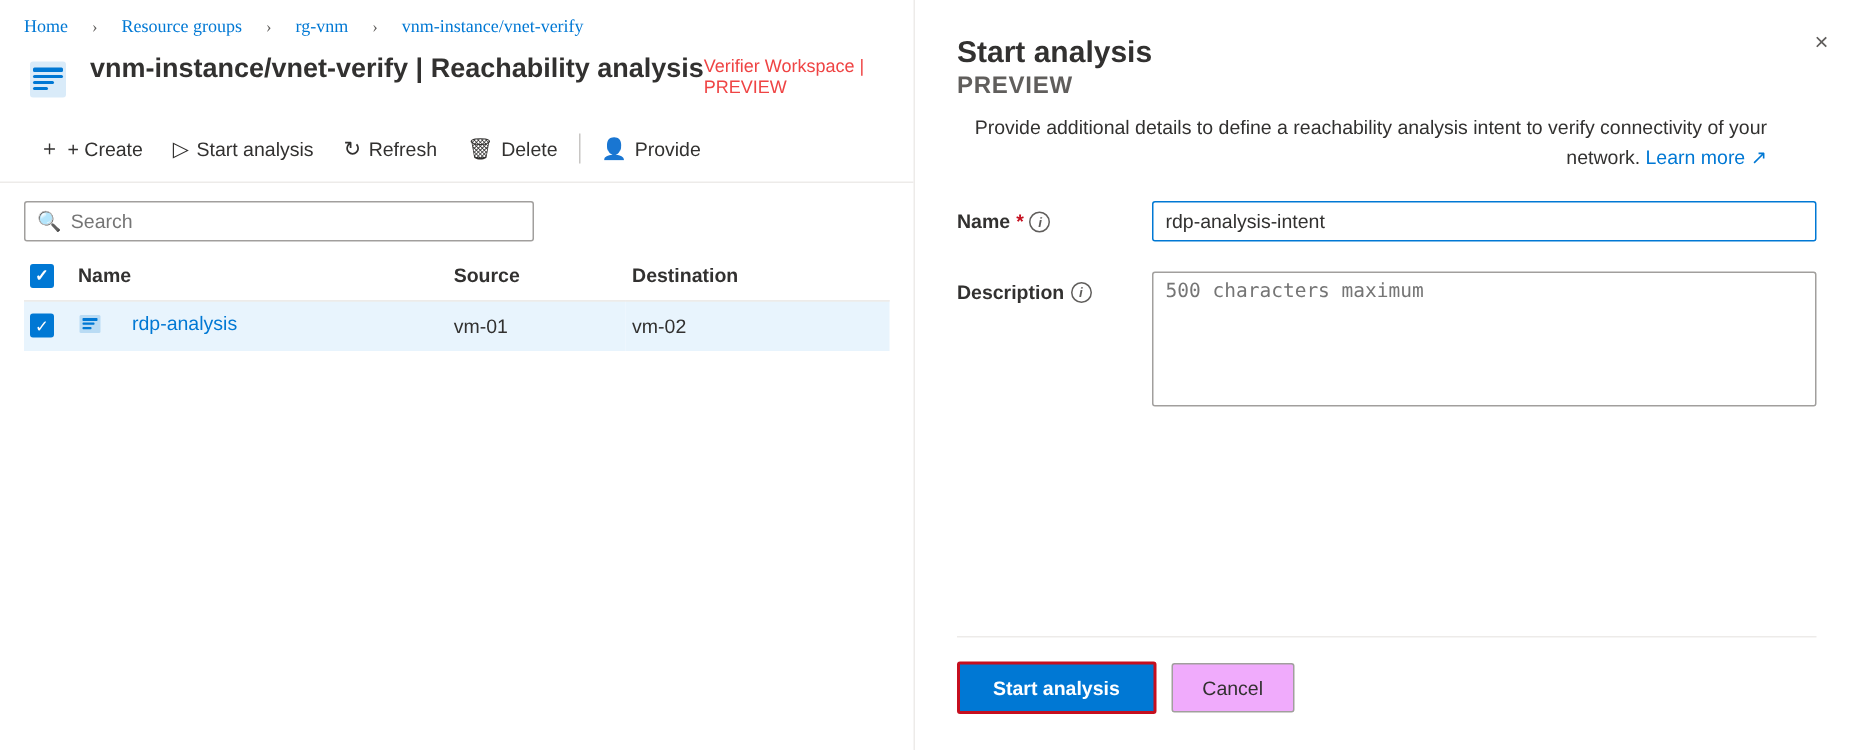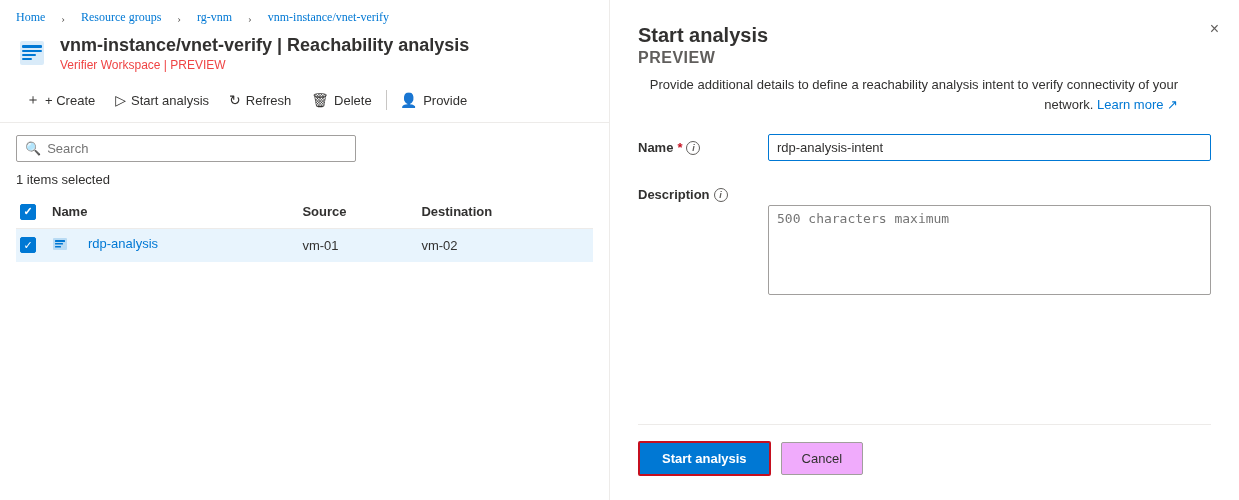--- a/index.html
+++ b/index.html
@@ -11,21 +11,21 @@
     
     .breadcrumb { display: flex; align-items: center; gap: 16px; padding: 10px 16px 6px; font-size: 12px; color: #0078d4; font-family: Liberation Serif, serif; }
     .breadcrumb span { color: #605e5c; }
     .breadcrumb a { color: #0078d4; text-decoration: none; }
     .breadcrumb .sep { color: #605e5c; font-size: 11px; }
 
     
     .page-header { display: flex; align-items: flex-start; gap: 12px; padding: 4px 16px 8px; }
     .page-icon { width: 32px; height: 36px; display: flex; align-items: center; justify-content: center; flex-shrink: 0; }
     .page-icon svg { width: 28px; height: 28px; }
-    .page-title-area { display: flex; flex-direction: column; }
+    .page-title-area { display: flex; }
     .page-title { font-size: 18px; font-weight: 600; color: #323130; white-space: nowrap; }
     .page-subtitle { font-size: 12px; color: #ef4444; margin-top: 2px; }
 
     
     .toolbar { display: flex; align-items: center; gap: 0; padding: 6px 16px 8px; border-bottom: 1px solid #edebe9; }
     .toolbar-btn { display: flex; align-items: center; gap: 5px; padding: 5px 10px; background: none; border: none; cursor: pointer; font-size: 13px; color: #323130; border-radius: 2px; }
     .toolbar-separator { width: 1px; height: 20px; background: #c8c6c4; margin: 0 4px; }
     .toolbar-icon { font-size: 14px; }
 
     
@@ -58,21 +58,21 @@
     .panel-title { font-size: 20px; font-weight: 600; color: #323130; margin-bottom: 2px; }
     .panel-preview { font-size: 16px; font-weight: 600; color: #605e5c; letter-spacing: 0.5px; margin-bottom: 8px; }
     .panel-description { font-size: 13px; color: #323130; line-height: 1.5; margin-bottom: 20px; max-width: 540px; text-align: right; }
     .panel-description a { color: #0078d4; text-decoration: none; }
     .form-area { flex: 1; display: flex; flex-direction: column; gap: 20px; }
     .form-row { display: flex; align-items: flex-start; gap: 20px; }
     .form-label { font-size: 13px; font-weight: 600; color: #323130; width: 110px; padding-top: 6px; display: flex; align-items: center; gap: 4px; }
     .required-star { color: #c50f1f; }
     .info-icon { width: 14px; height: 14px; border-radius: 50%; border: 1px solid #605e5c; display: inline-flex; align-items: center; justify-content: center; font-size: 9px; color: #605e5c; font-style: italic; }
     .form-input { flex: 1; padding: 5px 8px; border: 1px solid #0078d4; border-radius: 2px; font-size: 13px; color: #323130; outline: none; }
-    .form-textarea { flex: 1; padding: 5px 8px; border: 1px solid #a19f9d; border-radius: 2px; font-size: 13px; color: #a19f9d; resize: none; height: 90px; outline: none; margin-top: 24px; }
+    .form-textarea { flex: 1; padding: 5px 8px; border: 1px solid #a19f9d; border-radius: 2px; font-size: 13px; color: #a19f9d; resize: none; height: 90px; outline: none; }
 
     
     .panel-footer { display: flex; align-items: center; gap: 10px; padding-top: 16px; margin-top: auto; border-top: 1px solid #edebe9; }
     .btn-start { background: #0078d4; color: #fff; border: 2px solid #c50f1f; border-radius: 2px; padding: 8px 22px; font-size: 13px; font-weight: 600; cursor: pointer; }
     .btn-cancel { background: #f0abfc; color: #323130; border: 1px solid #a19f9d; border-radius: 2px; padding: 8px 20px; font-size: 13px; cursor: pointer; }
   </style>
 </head>
 <body>
 
 <div class="left-panel">
@@ -127,21 +127,20 @@
     </button>
   </div>
 
   <div class="search-area">
     <div class="search-box">
       <span class="search-icon-wrap">🔍</span>
       <input type="text" placeholder="Search" style="">
     </div>
   </div>
 
-  <div class="selected-count">1 items selected</div>
 
   <div class="table-area">
     <table>
       <thead>
         <tr>
           <th class="check-col">
             <div class="checkbox-header"></div>
           </th>
           <th>Name</th>
           <th>Source</th>

